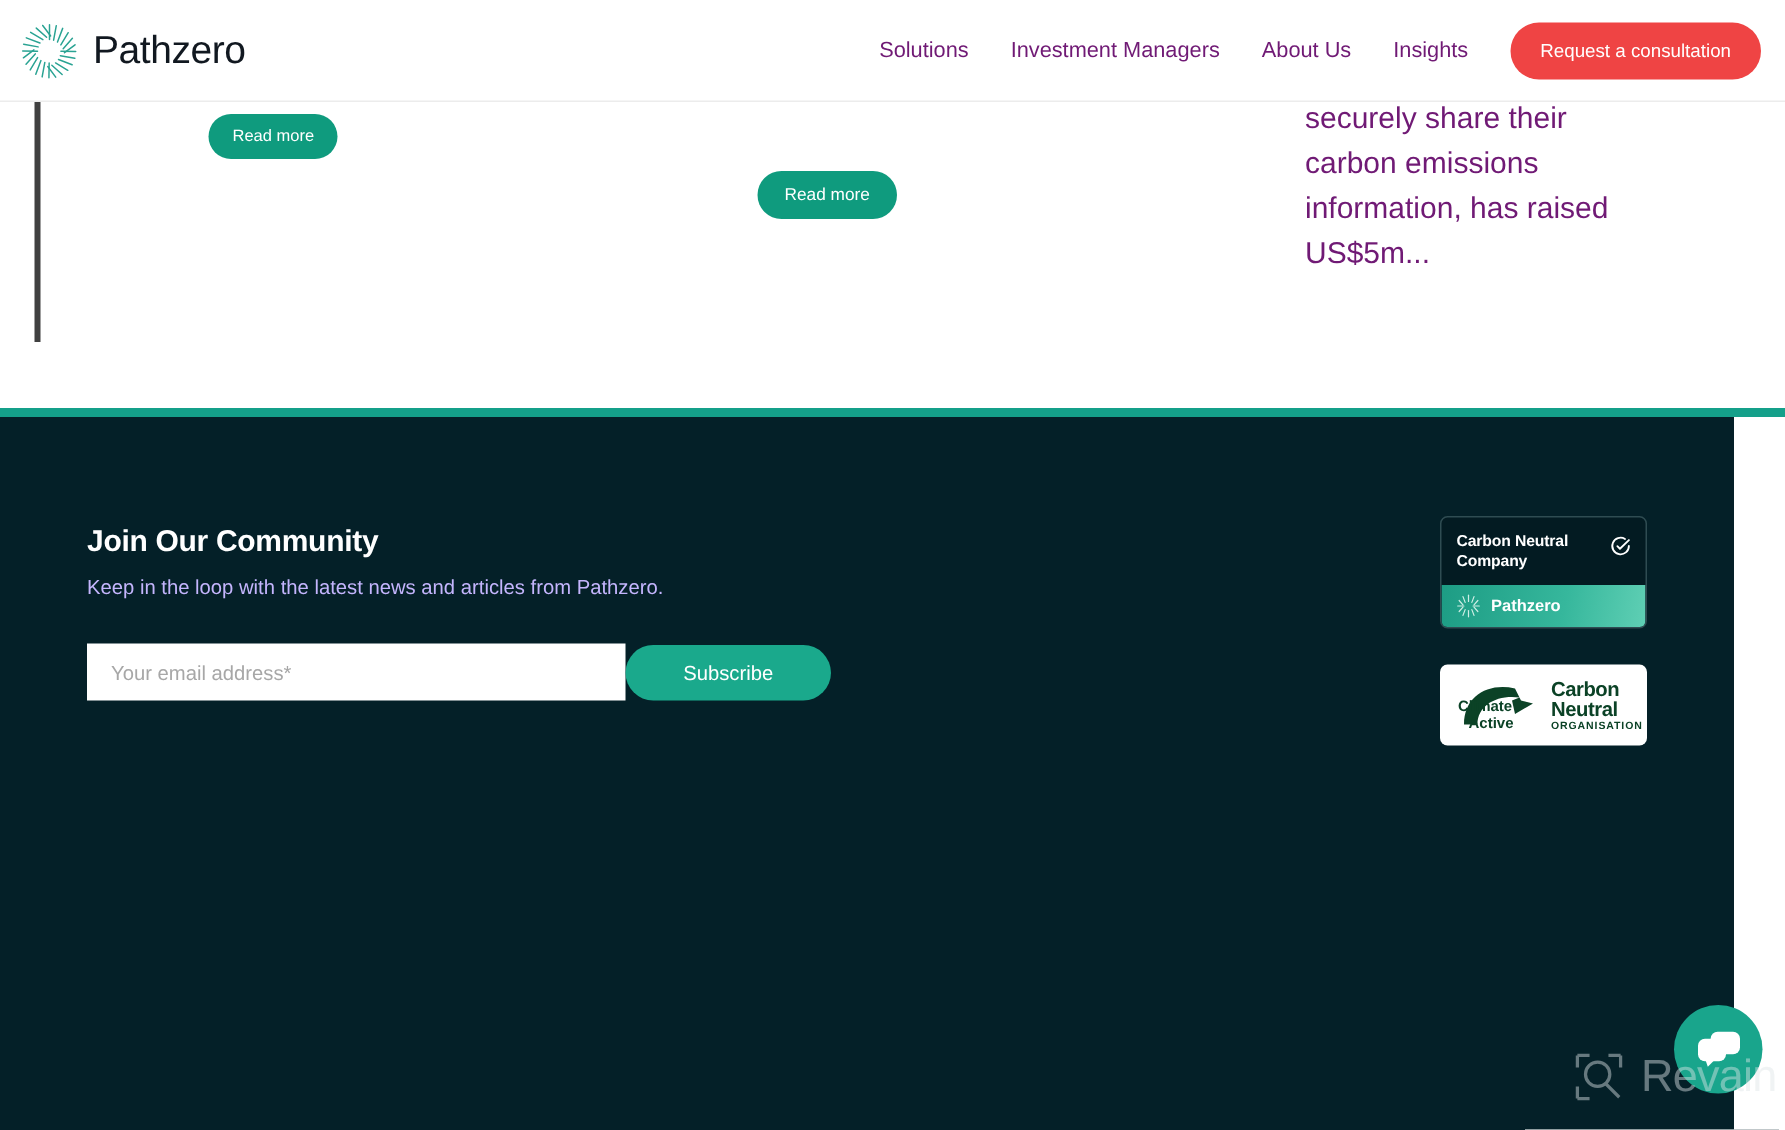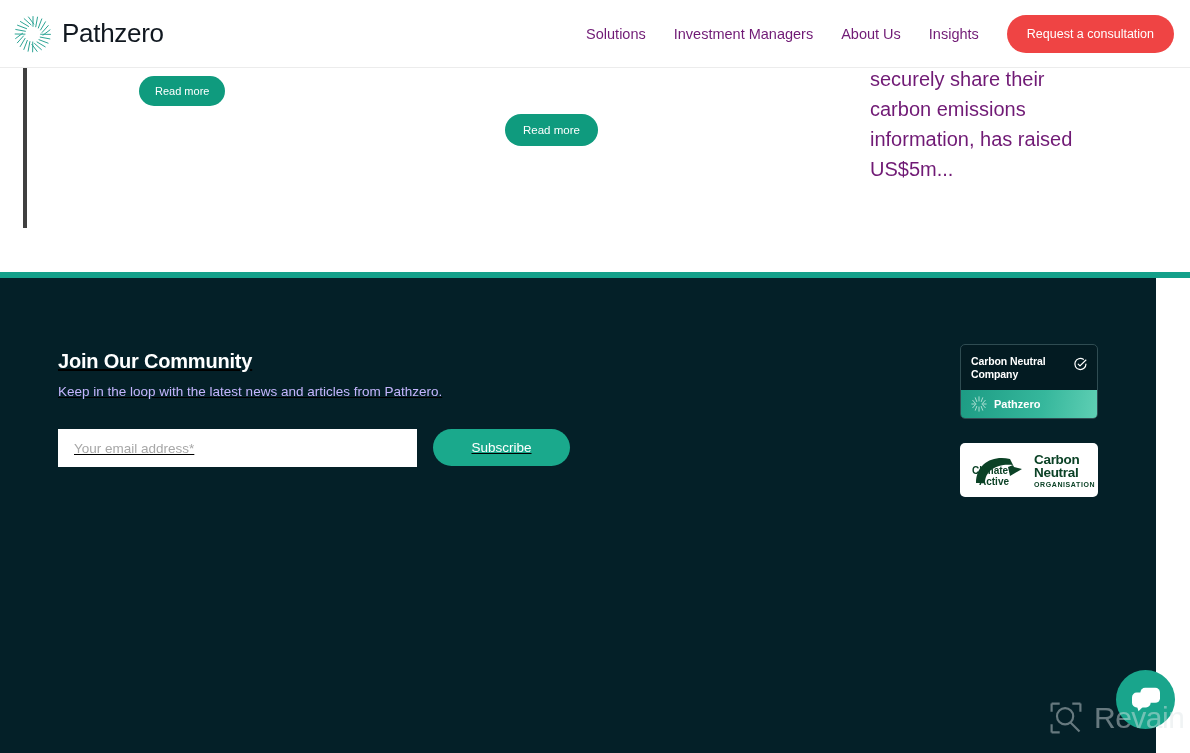--- a/index.html
+++ b/index.html
@@ -73,34 +73,33 @@
     width: 1190px; height: 6px;
     background: #14a08a;
     z-index: 5;
   }
 
   
   .footer {
     position: absolute; top: 278px; left: 0;
     width: 1156px; height: 475px;
     background: #042028;
-    text-decoration: underline;
   }
   .footer-inner {
     position: relative;
     width: 1040px; margin: 0 auto;
     padding-top: 72px;
   }
   .community-title {
     color: #ffffff; font-size: 20px; font-weight: bold; letter-spacing: -0.2px;
   }
   .community-sub {
     color: #c4b5fd; font-size: 13.5px; margin-top: 11px;
   }
-  .subscribe-row { display: flex; align-items: flex-start; margin-top: 30px; gap: 16px; }
+  .subscribe-row { display: flex; align-items: flex-end; margin-top: 30px; }
   .email-input {
     width: 359px; height: 38px;
     background: #ffffff; border: none; outline: none;
     padding: 0 16px; font-size: 13.5px; color: #333;
     font-family: "Liberation Sans", sans-serif;
   }
   .email-input::placeholder { color: #a7a7a7; }
   .subscribe-btn {
     width: 137px; height: 37px;
     background: #1aa98c; color: #ffffff;

